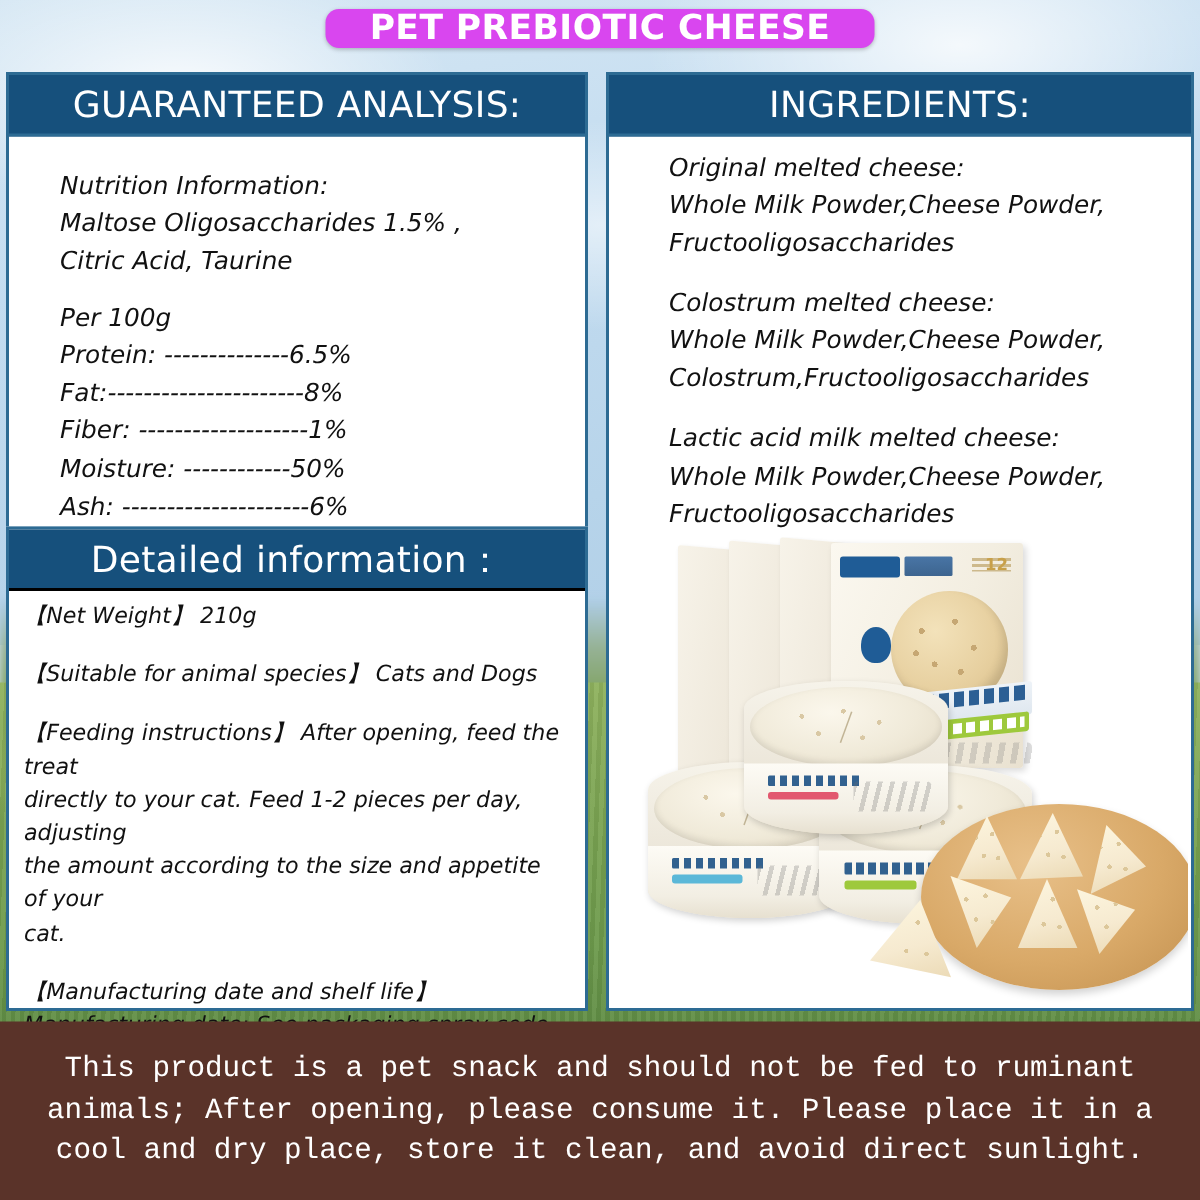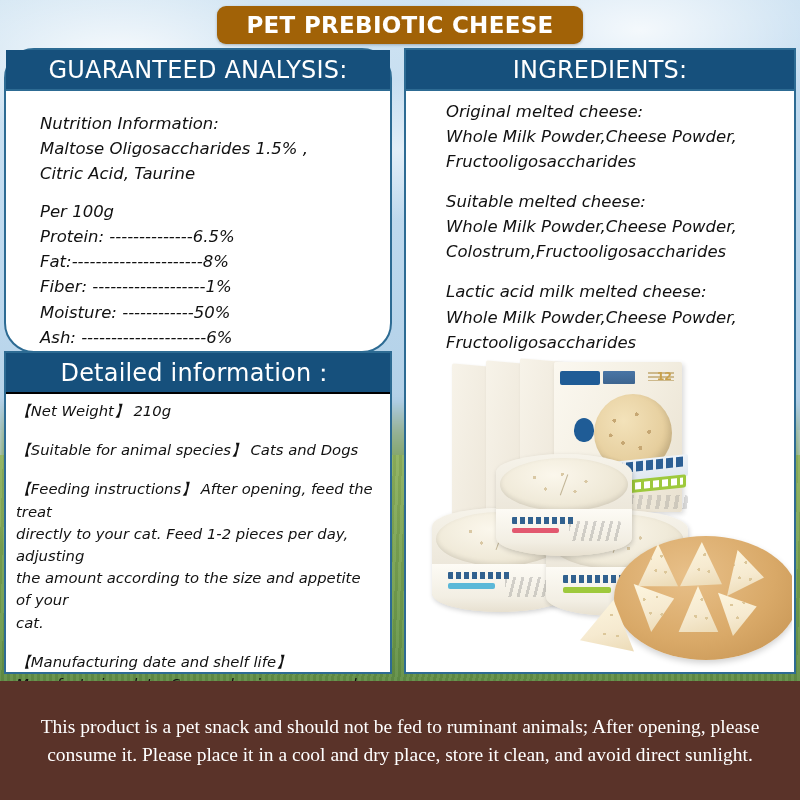--- a/index.html
+++ b/index.html
@@ -33,22 +33,22 @@
       radial-gradient(ellipse 200px 70px at 700px 120px, rgba(120,160,70,.7), rgba(0,0,0,0) 70%),
       linear-gradient(180deg,#8fb25e 0%,#7aa352 40%,#6d9a4c 75%,#5f8c45 100%);
   }
   #bg .grass:after{
     content:""; position:absolute; inset:0;
     background:repeating-linear-gradient(92deg, rgba(255,255,255,.05) 0 3px, rgba(0,0,0,.05) 3px 6px);
   }
 
   
   #title-banner {
-    position:absolute; left:217px; top:6px; width:366px; height:38px;
-    background:#a16207;
+    position:absolute; left:217px; top:6px; width:366px; height:26px;
+    background:#d946ef;
     border-radius:9px;
     display:flex; align-items:center; justify-content:center;
     z-index:5;
     box-shadow:0 1px 3px rgba(0,0,0,.25);
   }
   #title-banner span {
     color:#ffffff;
     font-family:"DejaVu Sans", sans-serif;
     font-weight:bold;
     font-size:23px;
@@ -76,21 +76,21 @@
   .panel-body {
     padding:10px 14px 8px 14px;
     font-family:"DejaVu Sans", sans-serif;
     font-style:italic;
     font-size:16.5px;
     line-height:1.52;
     color:#111;
   }
 
   
-  #panel-ga   { left:4px;  top:48px;  width:388px; height:305px;border-radius:30px; }
+  #panel-ga   { left:4px;  top:48px;  width:388px; height:305px; }
   #panel-det  { left:4px;  top:351px; width:388px; height:323px; }
 
   
   #panel-ing  { left:404px; top:48px;  width:392px; height:626px; }
 
   #panel-ga .panel-head { border-bottom:2px solid #2d6b93; }
   #panel-det .panel-head { border-bottom:2px solid #000000; }
   #panel-ing .panel-head { border-bottom:2px solid #2d6b93; }
 
   #panel-ga .panel-body { padding-left:34px; padding-top:20px; }
@@ -271,21 +271,21 @@
   
   #warn {
     position:absolute; left:0; top:681px; width:800px; height:119px;
     background:#5a3329;
     z-index:7;
     display:flex; align-items:center; justify-content:center;
     padding:0 26px;
   }
   #warn p {
     color:#ffffff;
-    font-family:Liberation Serif, serif;
+    font-family:Liberation Mono, monospace;
     font-size:19.5px;
     line-height:1.42;
     text-align:center;
   }
 </style>
 </head>
 <body>
 
 <div id="bg">
   <div class="sky"></div>
@@ -346,21 +346,21 @@
   <div class="panel-head">INGREDIENTS:</div>
   <div class="panel-body">
 
     <div class="block">
       <div>Original melted cheese:</div>
       <div>Whole Milk Powder,Cheese  Powder,</div>
       <div>Fructooligosaccharides</div>
     </div>
 
     <div class="block">
-      <div>Suitable melted cheese:</div>
+      <div>Colostrum melted cheese:</div>
       <div>Whole Milk Powder,Cheese  Powder,</div>
       <div>Colostrum,Fructooligosaccharides</div>
     </div>
 
     <div class="block">
       <div>Lactic acid milk melted cheese:</div>
       <div>Whole Milk Powder,Cheese  Powder,</div>
       <div>Fructooligosaccharides</div>
     </div>
 

